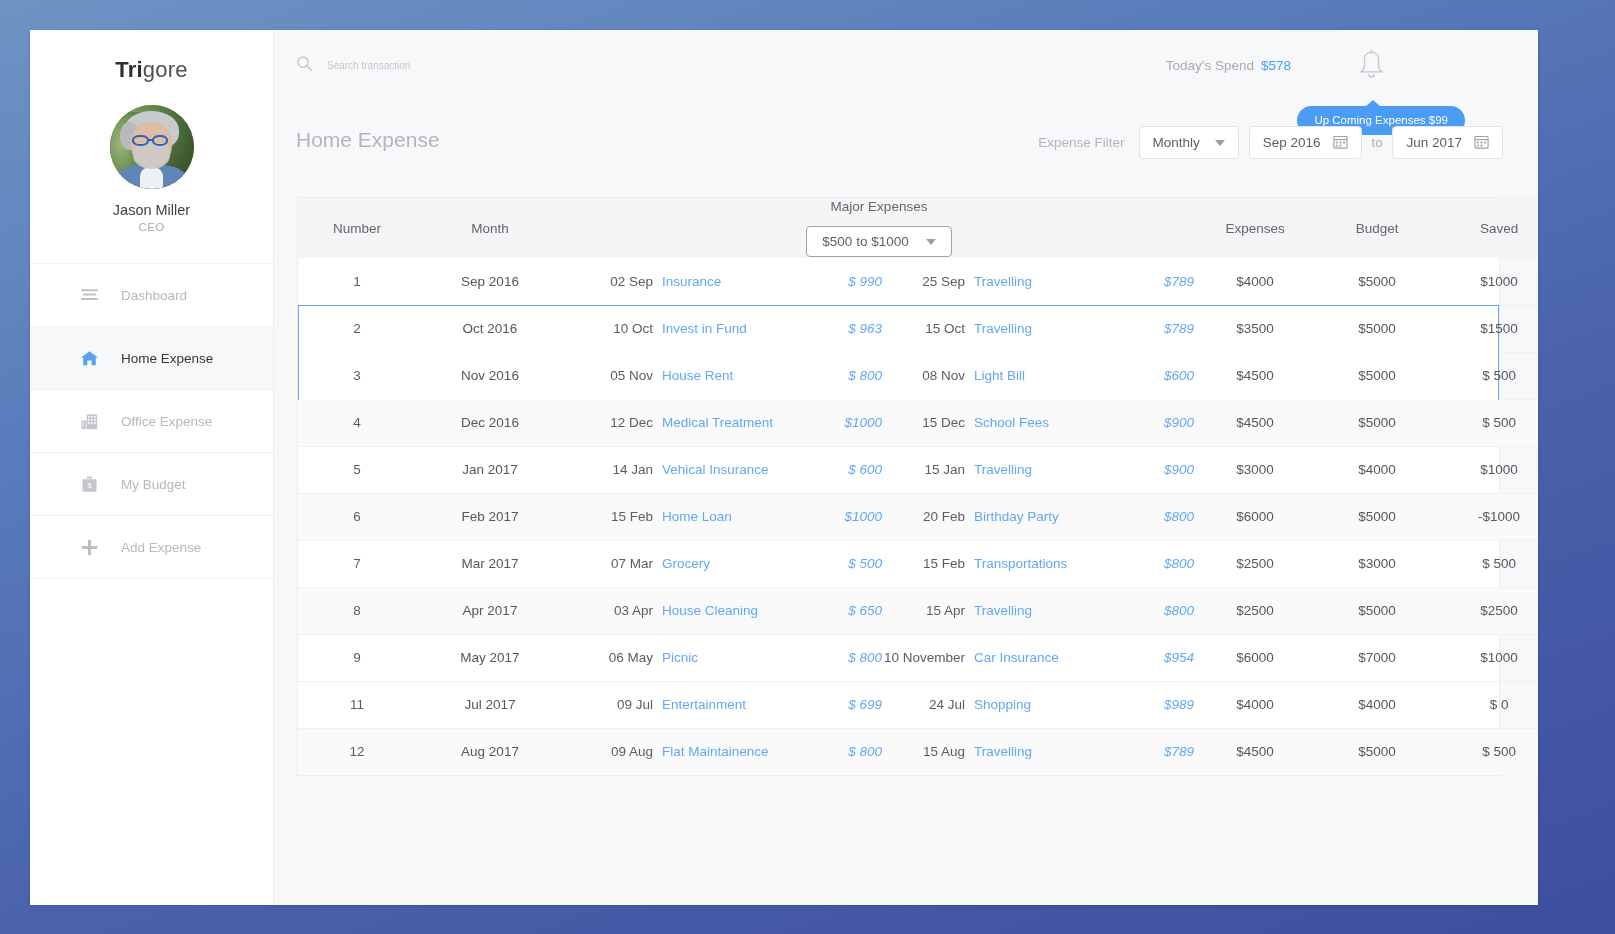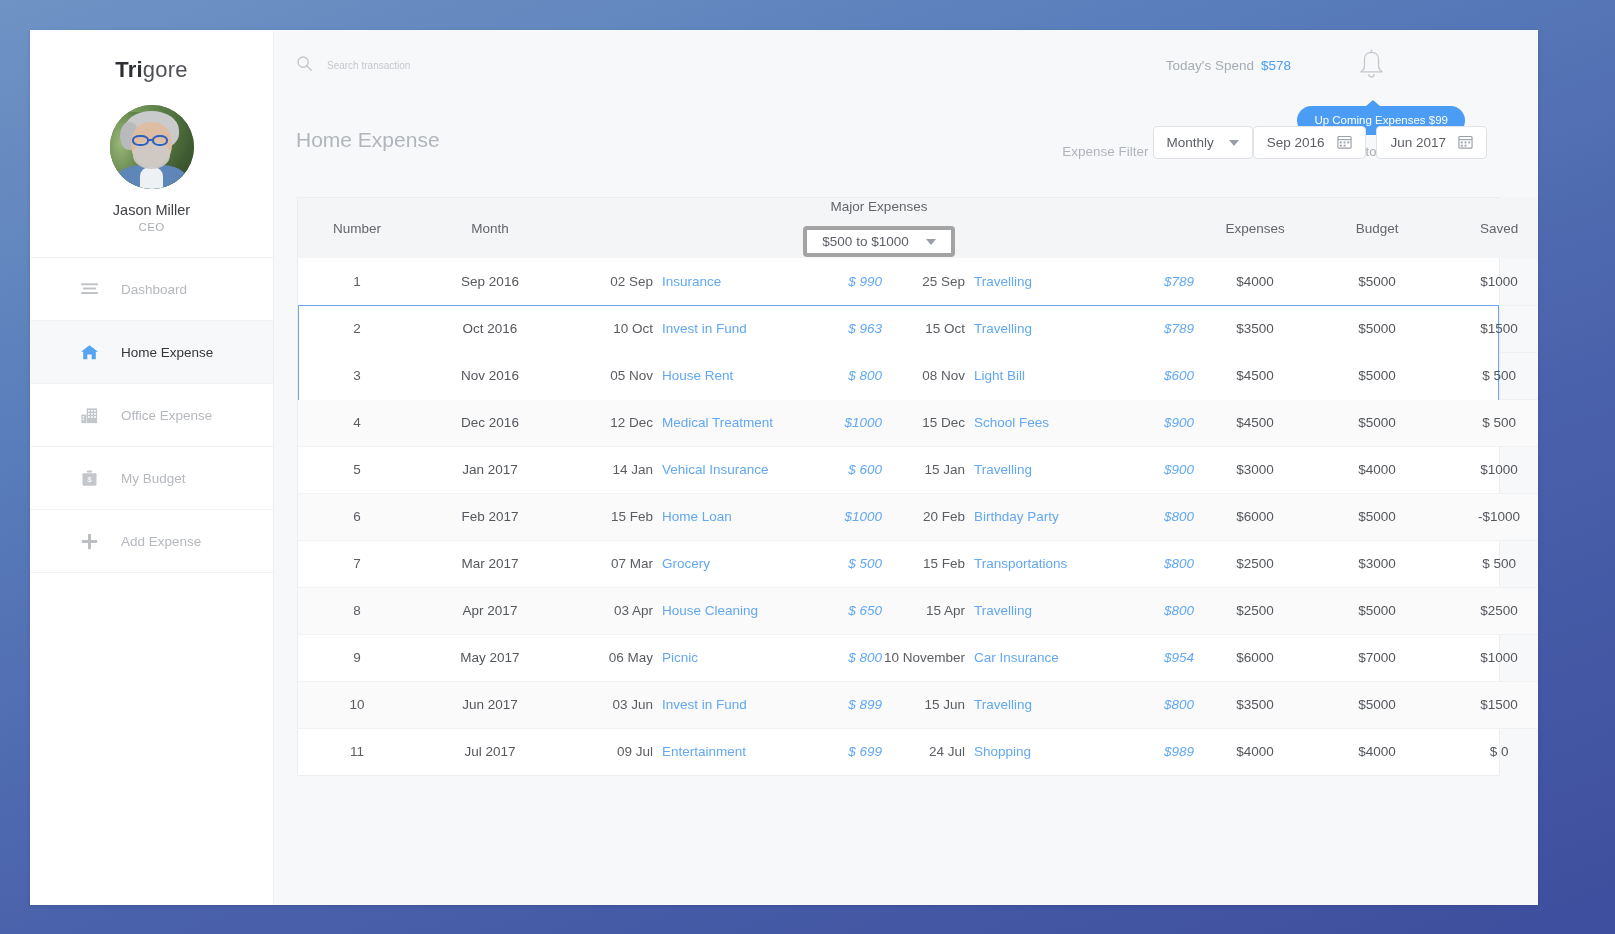--- a/index.html
+++ b/index.html
@@ -68,21 +68,21 @@
             border:2.5px solid #2f5fbf; border-radius:45%; }
   .av-bridge{position:absolute; left:46.5%; top:41%; width:5%; height:2px; background:#2f5fbf;}
   .av-body{ position:absolute; left:10%; top:72%; width:80%; height:34%;
             background:#5f86b8; border-radius:38% 38% 0 0; }
   .av-shirt{position:absolute; left:36%; top:74%; width:28%; height:28%;
             background:#eef1f3; border-radius:40% 40% 0 0; }
 
   .profile-name { font-size: 14.5px; color: #3f4145; margin-top: 13px; }
   .profile-role { font-size: 11.5px; color: #a9adb3; margin-top: 3px; letter-spacing:.3px;}
 
-  #nav { margin-top: 24px; border-top: 1px solid #eef0f2; }
+  #nav { margin-top: 30px; border-top: 1px solid #eef0f2; }
   .nav-item {
     display: flex; align-items: center;
     height: 63px;
     padding-left: 50px;
     border-bottom: 1px solid #f1f2f4;
     cursor: pointer;
     gap: 22px;
   }
   .nav-item.active { background: #f7f8f9; }
   .nav-label { font-size: 13.5px; color: #b5b8bd; }
@@ -130,22 +130,22 @@
     border-bottom: 7px solid #4a9cf5;
   }
 
   
   #title-row { position: relative; height: 72px; }
   #page-title {
     position: absolute; left: 22px; top: 14px;
     font-size: 21px; color: #b2b6bc; font-weight: normal;
   }
   #filters {
-    position: absolute; right: 51px; top: 12px;
-    display: flex; align-items: flex-end; 
+    position: absolute; right: 35px; top: 12px;
+    display: flex; align-items: center; gap: 10px;
   }
   .filter-label { font-size: 13.5px; color: #b0b4ba; margin-right: 4px; }
   .ctl {
     height: 33px;
     background: #fff;
     border: 1px solid #dfe2e6;
     border-radius: 4px;
     display: flex; align-items: center;
     padding: 0 13px;
     font-size: 13.5px;
@@ -175,21 +175,21 @@
     height: 60px;
     font-weight: normal;
     font-size: 13.5px;
     color: #636free;
     color: #63666b;
     vertical-align: middle;
   }
   thead th.me-head { position: relative; }
   .me-head-inner { display: flex; align-items: center; justify-content: flex-start; gap: 12px; flex-direction: column; }
   .me-ctl {
-    height: 31px; background: #fff; border: 4px solid #a3a3a3; border-radius: 4px;
+    height: 31px; background: #fff; border: 1px solid #a3a3a3; border-radius: 4px;
     display: flex; align-items: center; padding: 0 15px; gap: 17px;
     font-size: 13.5px; color: #5c5f65; cursor: pointer;
   }
 
   tbody tr { height: 47px; }
   tbody tr.alt { background: #fafafb; }
   tbody td {
     font-size: 13.5px;
     color: #54575c;
     vertical-align: middle;
@@ -542,45 +542,45 @@
               <td class="date">06 May</td>
               <td class="cat">Picnic</td>
               <td class="amt">$ 800</td>
               <td class="date">10 November</td>
               <td class="cat">Car Insurance</td>
               <td class="amt">$954</td>
               <td class="money">$6000</td>
               <td class="money">$7000</td>
               <td class="money">$1000</td>
             </tr>
-            <tr class="alt" style="position: relative; z-index: 1;">
-              <td class="num">10</td>
-              <td class="month">Jun 2017</td>
-              <td class="date">03 Jun</td>
-              <td class="cat">Invest in Fund</td>
-              <td class="amt">$ 899</td>
-              <td class="date">15 Jun</td>
-              <td class="cat">Travelling</td>
-              <td class="amt">$800</td>
-              <td class="money">$3500</td>
-              <td class="money">$5000</td>
-              <td class="money">$1500</td>
-            </tr>
             <tr style="position: relative; z-index: 1;">
               <td class="num">11</td>
               <td class="month">Jul  2017</td>
               <td class="date">09 Jul</td>
               <td class="cat">Entertainment</td>
               <td class="amt">$ 699</td>
               <td class="date">24 Jul</td>
               <td class="cat">Shopping</td>
               <td class="amt">$989</td>
               <td class="money">$4000</td>
               <td class="money">$4000</td>
               <td class="money">$  0</td>
             </tr>
+            <tr class="alt" style="position: relative; z-index: 1;">
+              <td class="num">12</td>
+              <td class="month">Aug 2017</td>
+              <td class="date">09 Aug</td>
+              <td class="cat">Flat Maintainence</td>
+              <td class="amt">$ 800</td>
+              <td class="date">15 Aug</td>
+              <td class="cat">Travelling</td>
+              <td class="amt">$789</td>
+              <td class="money">$4500</td>
+              <td class="money">$5000</td>
+              <td class="money">$  500</td>
+            </tr>
           </tbody>
       </table>
       <div id="sel-overlay" style="top: 107px; height: 96px; background: rgb(255, 255, 255); z-index: 0; border-color: rgb(105, 168, 238);"></div>
     </div>
 
   </section>
 </div>
 
 </body></html>

